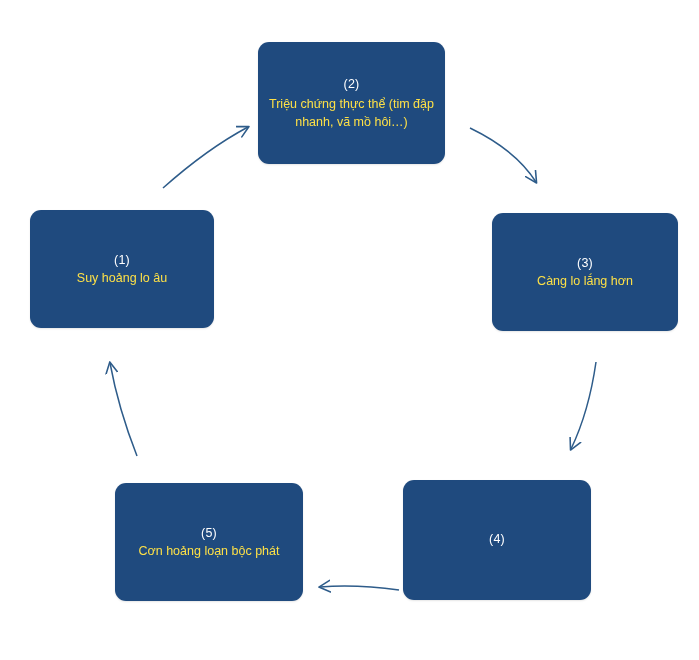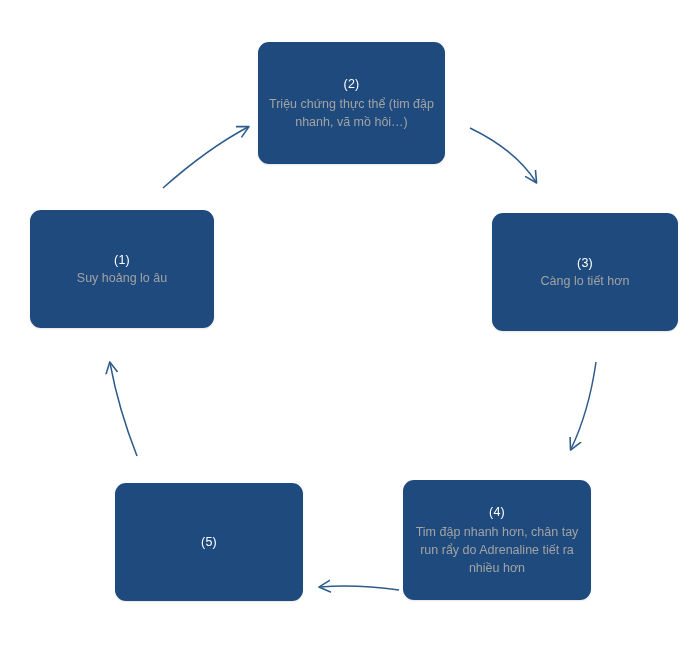--- a/index.html
+++ b/index.html
@@ -41,21 +41,21 @@
   }
   .node-num {
     font-size: 12.5px;
     line-height: 1.45;
     color: #ffffff;
     letter-spacing: 0.2px;
   }
   .node-label {
     font-size: 12.5px;
     line-height: 1.45;
-    color: #a3a3a3;
+    color: #fde047;
     max-width: 100%;
     white-space: pre-line;
   }
 
   
   #node-1 { left: 30px;  top: 210px; width: 184px; height: 118px; }
   #node-2 { left: 258px; top: 42px;  width: 187px; height: 122px; }
   #node-3 { left: 492px; top: 213px; width: 186px; height: 118px; }
   #node-4 { left: 403px; top: 480px; width: 188px; height: 120px; }
   #node-5 { left: 115px; top: 483px; width: 188px; height: 118px; }
@@ -91,25 +91,25 @@
     <div class="node-label">Suy hoảng lo âu</div>
   </div>
 
   <div class="node" id="node-2">
     <div class="node-num">(2)</div>
     <div class="node-label">Triệu chứng thực thể (tim đập nhanh, vã mồ hôi…)</div>
   </div>
 
   <div class="node" id="node-3">
     <div class="node-num">(3)</div>
-    <div class="node-label">Càng lo tiết hơn</div>
+    <div class="node-label">Càng lo lắng hơn</div>
   </div>
 
   <div class="node" id="node-4">
     <div class="node-num">(4)</div>
-    <div class="node-label">Tim đập nhanh hơn, chân tay run rẩy do Adrenaline tiết ra nhiều hơn</div>
   </div>
 
   <div class="node" id="node-5">
     <div class="node-num">(5)</div>
+    <div class="node-label">Cơn hoảng loạn bộc phát</div>
   </div>
 
 </div>
 
 </body></html>

